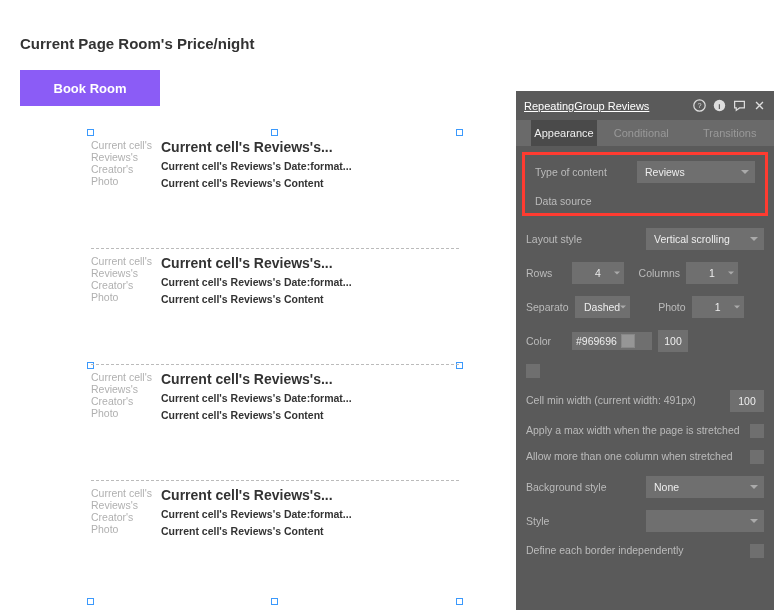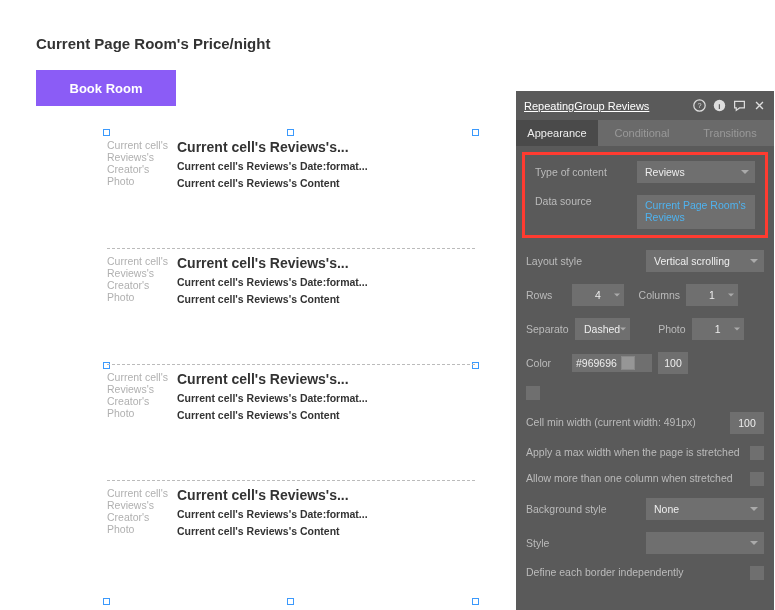--- a/index.html
+++ b/index.html
@@ -1,19 +1,19 @@
 <!DOCTYPE html>
 <html><head>
   <meta charset="utf-8">
   <style>
     * { box-sizing: border-box; margin: 0; padding: 0; }
     body { width: 775px; height: 610px; overflow: hidden; font-family: Arial, sans-serif; background: #fff; position: relative; }
     
     .canvas { position: relative; width: 775px; height: 610px; }
-    .page-area { position: absolute; left: 16px; top: 0; width: 541px; height: 610px; background: #f5f5f5; }
+    .page-area { position: absolute; left: 0; top: 0; width: 541px; height: 610px; background: #f5f5f5; }
     .page-card { background: #fff; position: absolute; left: 0; top: 0; right: 0; bottom: 0; }
     
     .title { position: absolute; left: 20px; top: 35px; font-size: 15px; font-weight: bold; color: #333; }
     .book-btn { position: absolute; left: 20px; top: 70px; width: 140px; height: 36px; background: #8b5cf6; color: #fff; border: none; font-weight: bold; font-size: 13px; cursor: pointer; }
     
     .rg { position: absolute; left: 90px; top: 132px; width: 370px; border: 1px solid transparent; }
     .sel-handle { position: absolute; width: 7px; height: 7px; background: #fff; border: 1px solid #3b99fc; }
     .h-tl { left: 87px; top: 129px; } .h-tc { left: 271px; top: 129px; } .h-tr { left: 456px; top: 129px; }
     .h-ml { left: 87px; top: 362px; } .h-mr { left: 456px; top: 362px; }
     .h-bl { left: 87px; top: 598px; } .h-bc { left: 271px; top: 598px; } .h-br { left: 456px; top: 598px; }
@@ -27,21 +27,21 @@
     
     .panel { position: absolute; left: 516px; top: 91px; width: 258px; height: 519px; background: #5a5a5a; color: #bbb; font-size: 11px; }
     .panel-header { height: 29px; background: #5a5a5a; display: flex; align-items: center; padding: 0 8px; }
     .panel-title { color: #fff; text-decoration: underline; flex: 1; font-size: 11px; }
     .panel-icons { display: flex; gap: 6px; }
     .panel-icon { width: 14px; height: 14px; color: #ddd; display: flex; align-items: center; justify-content: center; }
     
     .tabs { display: flex; height: 26px; background: #6a6a6a; }
     .tab { flex: 0 0 auto; padding: 0 10px; display: flex; align-items: center; color: #999; font-size: 11px; cursor: pointer; }
     .tab.active { background: #4a4a4a; color: #eee; }
-    .tab:nth-child(1) { width: 82px; justify-content: center; }
+    .tab:nth-child(1) { width: 66px; justify-content: center; margin-left: 15px; }
     .tab:nth-child(2) { flex: 1; justify-content: center; }
     .tab:nth-child(3) { flex: 1; justify-content: center; }
     
     .panel-body { padding: 0; background: #5a5a5a; }
     .highlight-box { border: 3px solid #ff3b30; margin: 6px; }
     .prow { display: flex; align-items: center; padding: 6px 10px; gap: 6px; }
     .prow.multi { align-items: flex-start; }
     .plabel { flex: 1; color: #bbb; font-size: 10.5px; }
     .psel { background: #6f6f6f; height: 22px; width: 118px; display: flex; align-items: center; padding: 0 8px; color: #eee; font-size: 10.5px; position: relative; }
     .psel-link { color: #4fb3f0; }
@@ -148,23 +148,20 @@
       <div class="highlight-box">
         <div class="prow">
           <span class="plabel">Type of content</span>
           <div class="psel">
               <span>Reviews</span>
               <span class="caret"></span>
             </div>
         </div>
         <div class="prow multi">
           <span class="plabel">Data source</span>
-          <div class="psel multi-h">
-              <span class="psel-link">Current Page Room's Reviews</span>
-            </div>
         </div>
       </div>
       <div class="prow">
         <span class="plabel">Layout style</span>
         <div class="psel">
             <span>Vertical scrolling</span>
             <span class="caret"></span>
           </div>
       </div>
       <div class="prow">

